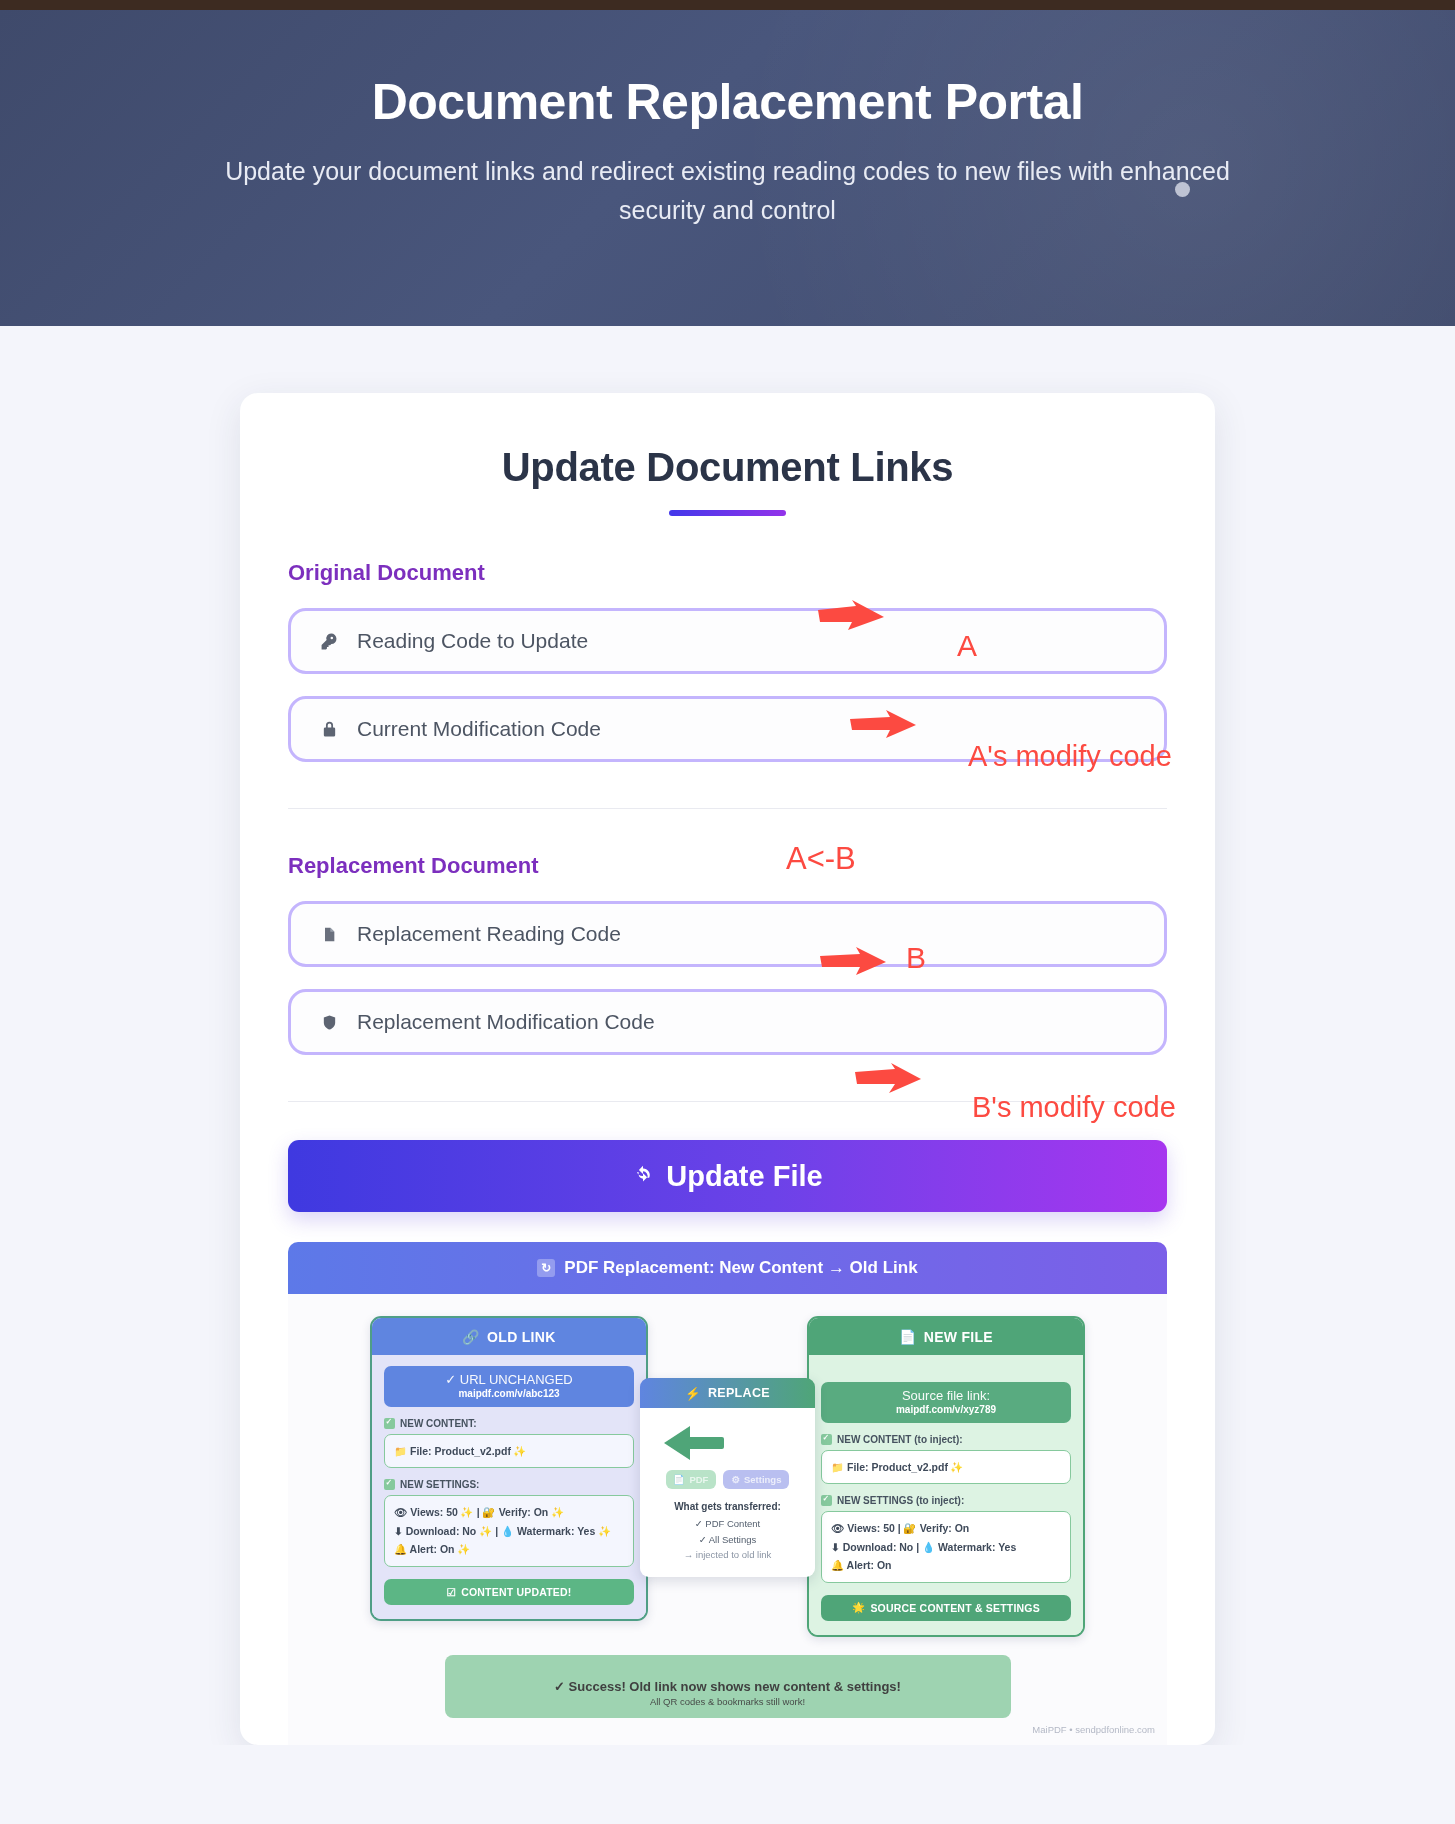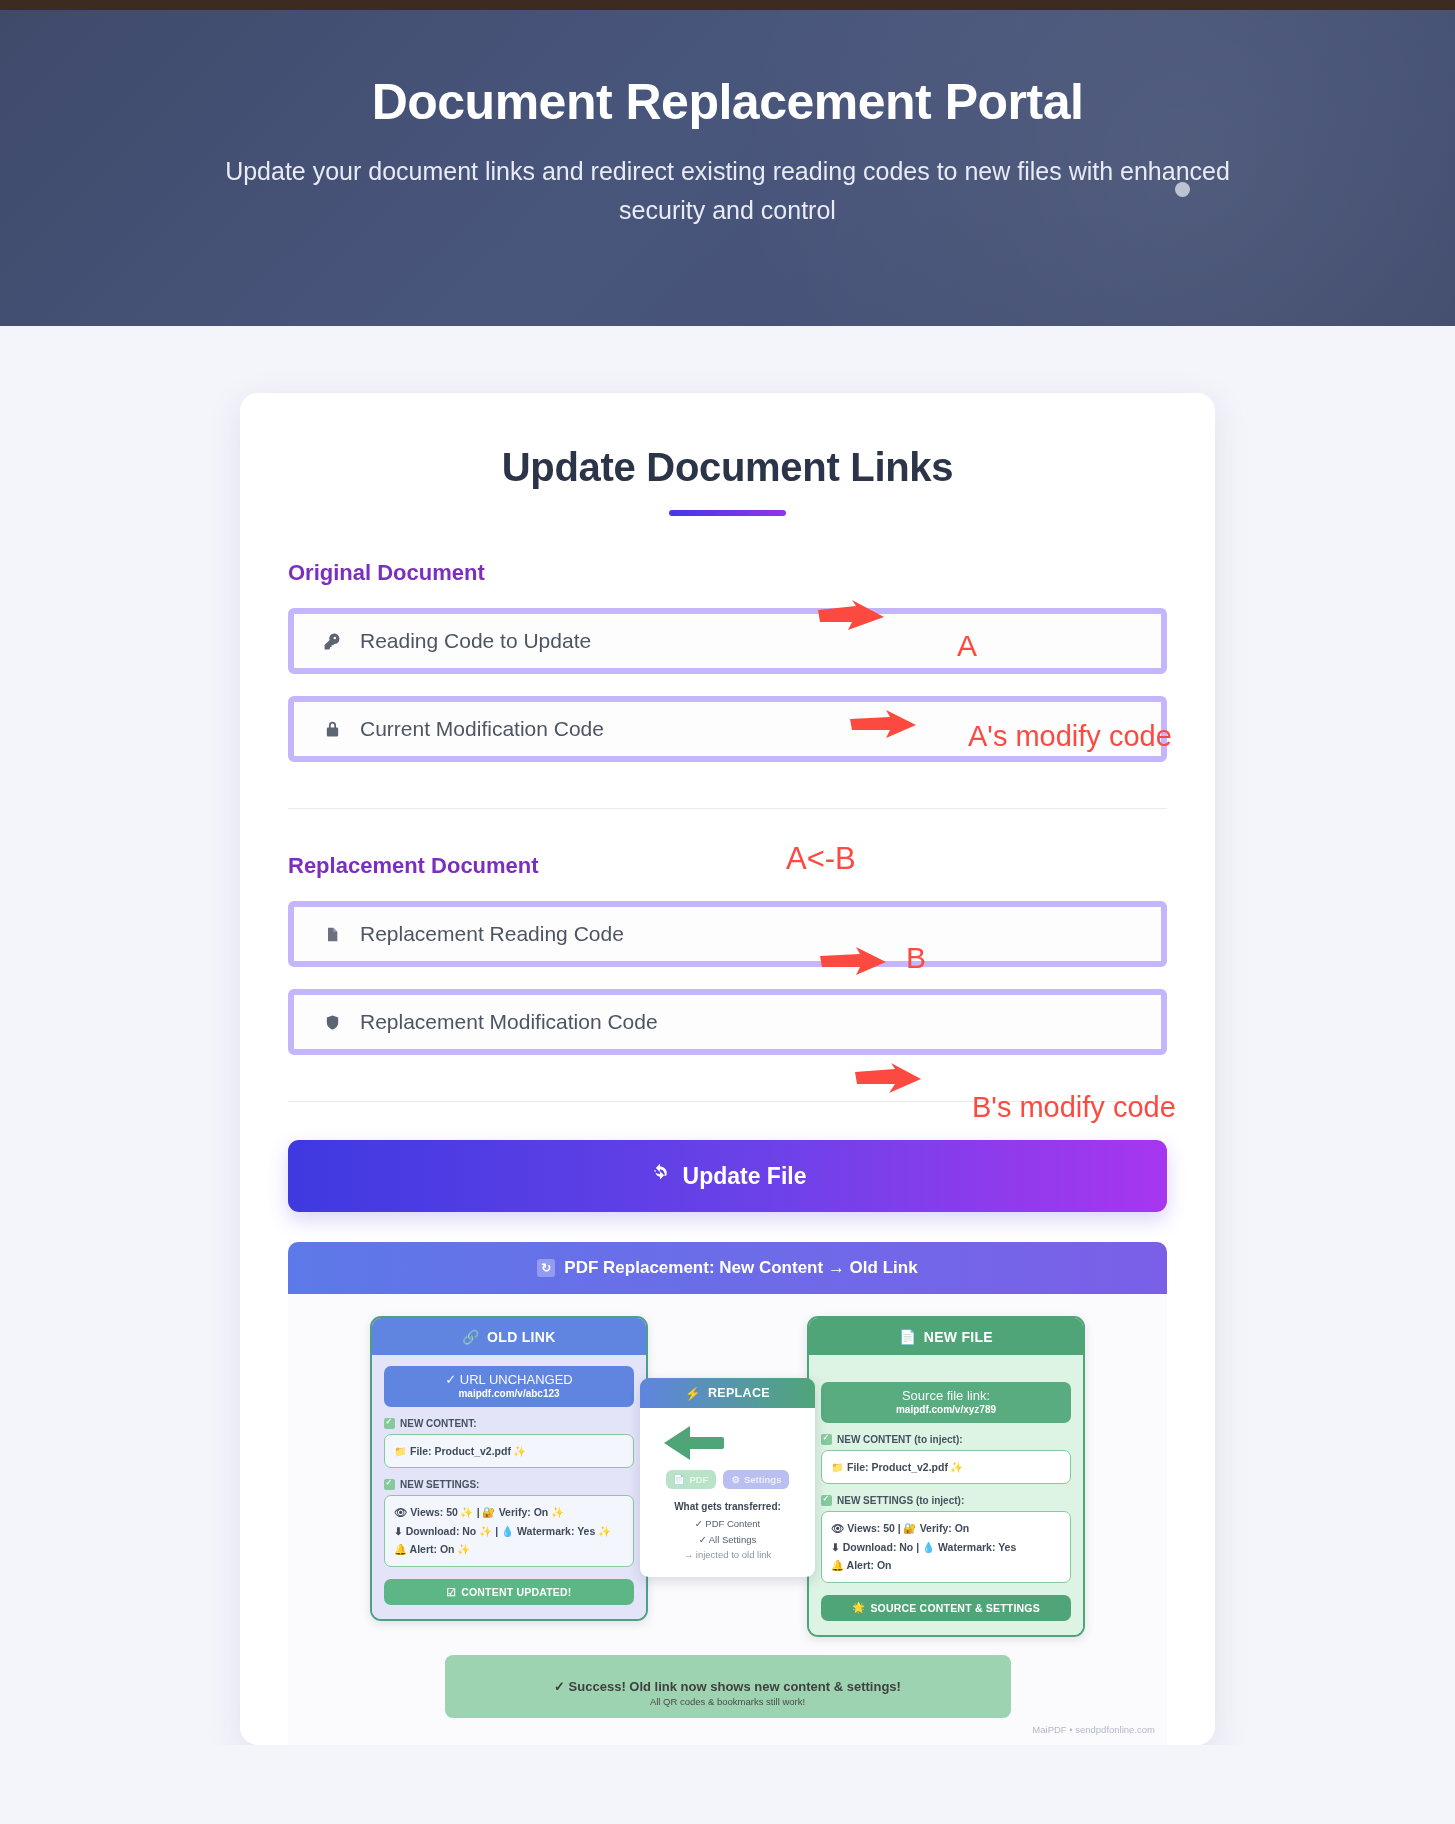--- a/index.html
+++ b/index.html
@@ -84,22 +84,22 @@
   .section-label {
     font-size: 22px;
     font-weight: bold;
     color: #7c2fbe;
     margin-top: 44px;
   }
 
   .field {
     margin-top: 22px;
     height: 66px;
-    border: 6px solid #c4b5fd;
-    border-radius: 6px;
+    border: 3px solid #c4b5fd;
+    border-radius: 18px;
     background: #fdfdfe;
     display: flex;
     align-items: center;
     padding: 0 24px;
     position: relative;
   }
   .field .f-icon {
     width: 28px;
     display: flex;
     justify-content: center;
@@ -120,21 +120,21 @@
   }
 
   .btn-wrap { padding: 38px 0 0 0; }
   .update-btn {
     width: 100%;
     height: 72px;
     border: none;
     border-radius: 11px;
     background: linear-gradient(90deg, #3f39e0 0%, #6c42e8 55%, #a736ef 100%);
     color: #fff;
-    font-size: 23px;
+    font-size: 29px;
     font-weight: bold;
     font-family: "Liberation Sans", sans-serif;
     display: flex;
     align-items: center;
     justify-content: center;
     gap: 12px;
     cursor: pointer;
     box-shadow: 0 8px 20px rgba(92,60,220,0.22);
   }
 
@@ -507,21 +507,21 @@
       <path d="M0 10 L38 6 L34 0 L66 17 L30 30 L34 22 L2 22 Z" fill="#fc4a41"></path>
     </svg>
   </div>
   <div class="anno anno-text" style="left:957px; top:631px;">A</div>
 
   <div class="anno arrow" style="left:850px; top:710px;">
     <svg width="66" height="32" viewBox="0 0 66 32">
       <path d="M0 9 L40 7 L36 0 L66 15 L36 28 L40 20 L2 20 Z" fill="#fc4a41"></path>
     </svg>
   </div>
-  <div class="anno anno-text small" style="left:968px; top:722px;">A's modify code</div>
+  <div class="anno anno-text small" style="left:968px; top:742px;">A's modify code</div>
 
   <div class="anno anno-text" style="left:786px; top:843px; font-size:31px;">A&lt;-B</div>
 
   <div class="anno arrow" style="left:820px; top:947px;">
     <svg width="66" height="32" viewBox="0 0 66 32">
       <path d="M0 9 L40 7 L36 0 L66 15 L36 28 L40 20 L2 20 Z" fill="#fc4a41"></path>
     </svg>
   </div>
   <div class="anno anno-text" style="left:906px; top:943px;">B</div>
 

